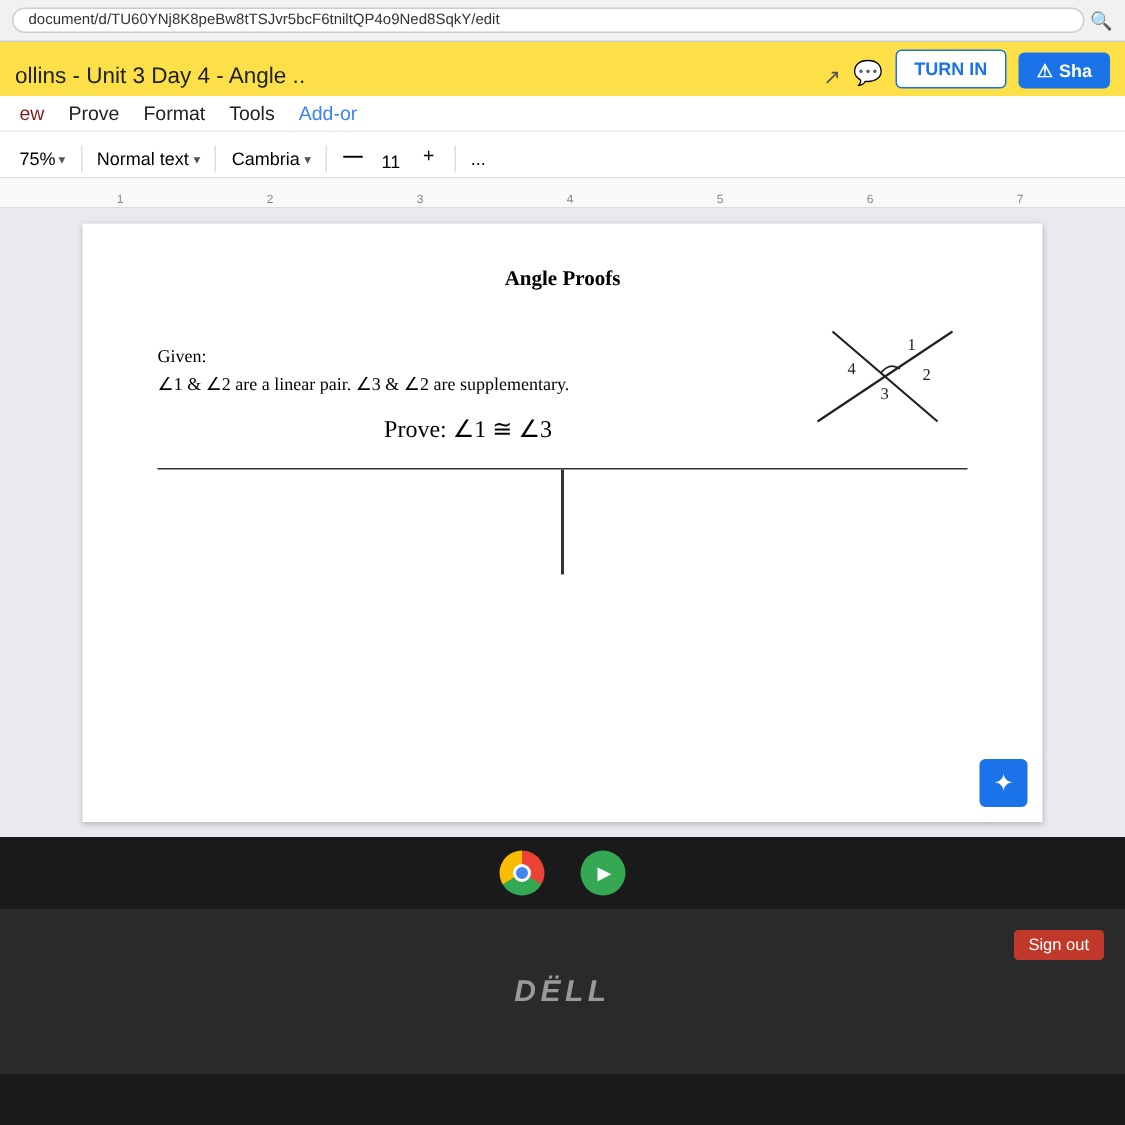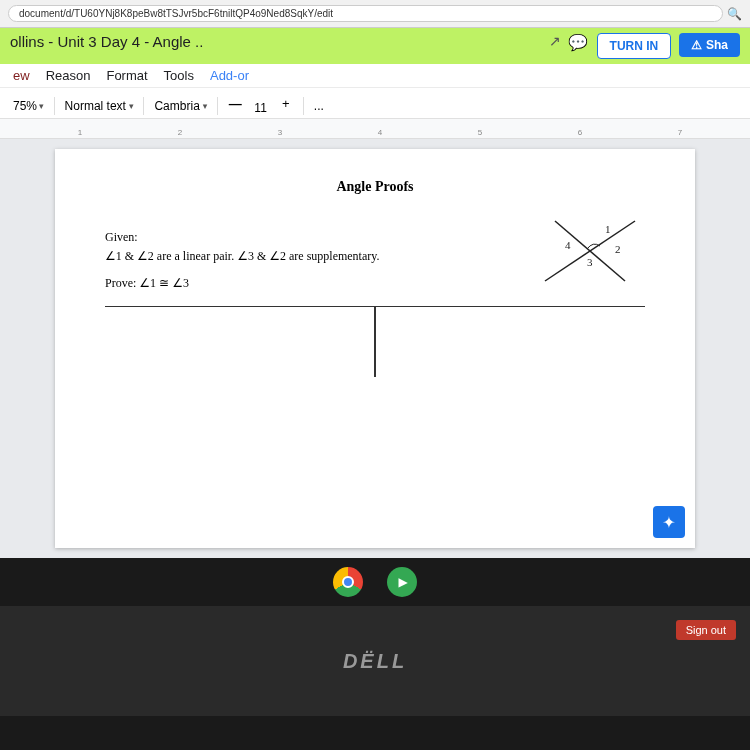--- a/index.html
+++ b/index.html
@@ -8,34 +8,34 @@
 </head>
 <body>
 
 <div style="background:#f1f1f1;height:28px;display:flex;align-items:center;padding:0 8px;gap:4px;border-bottom:1px solid #ccc;">
   <div style="flex:1;background:white;border:1px solid #ccc;border-radius:10px;padding:2px 10px;font-size:10px;color:#333;overflow:hidden;white-space:nowrap;">document/d/TU60YNj8K8peBw8tTSJvr5bcF6tniltQP4o9Ned8SqkY/edit</div>
   <div style="font-size:12px;color:#555;">🔍</div>
 </div>
 
 <div style="background:#f8f9fa;height:530px;display:flex;flex-direction:column;position:relative;">
 
-  <div style="background:#bef264;display:flex;align-items:flex-start;padding:5px 10px;gap:8px;">
+  <div style="background:#fde047;display:flex;align-items:flex-end;padding:5px 10px;gap:8px;">
     <div style="font-size:15px;font-weight:500;color:#202124;flex:1;">ollins - Unit 3 Day 4 - Angle ..</div>
     <div style="font-size:14px;color:#555;cursor:pointer;">↗</div>
     <div style="font-size:16px;color:#555;cursor:pointer;">💬</div>
     <button style="background:white;border:1.5px solid #1a73e8;color:#1a73e8;padding:5px 12px;border-radius:4px;font-size:12px;font-weight:600;cursor:pointer;">TURN IN</button>
     <button style="background:#1a73e8;color:white;border:none;padding:5px 12px;border-radius:4px;font-size:12px;font-weight:600;cursor:pointer;display:flex;align-items:center;gap:4px;">
         <span>⚠</span>
         <span>Sha</span>
       </button>
   </div>
 
   <div style="background:white;display:flex;align-items:center;padding:1px 6px;gap:2px;">
     <div style="padding:3px 7px;font-size:13px;color:#7f1d1d;cursor:pointer;border-radius:3px;">ew</div>
-    <div style="padding:3px 7px;font-size:13px;color:#202124;cursor:pointer;border-radius:3px;">Reason</div>
+    <div style="padding:3px 7px;font-size:13px;color:#202124;cursor:pointer;border-radius:3px;">Prove</div>
     <div style="padding:3px 7px;font-size:13px;color:#202124;cursor:pointer;border-radius:3px;">Format</div>
     <div style="padding:3px 7px;font-size:13px;color:#202124;cursor:pointer;border-radius:3px;">Tools</div>
     <div style="padding:3px 7px;font-size:13px;color:#3b82f6;cursor:pointer;border-radius:3px;">Add-or</div>
   </div>
 
   <div style="background:white;display:flex;align-items:flex-end;padding:3px 8px;gap:3px;border-bottom:1px solid #e0e0e0;border-top:1px solid #ebebeb;">
 
     <div style="display:flex;align-items:center;gap:2px;padding:2px 5px;border-radius:3px;cursor:pointer;font-size:12px;">
       <span>75%</span>
       <span style="font-size:9px;color:#555;">▾</span>
@@ -76,21 +76,21 @@
   <div style="flex:1;background:#e8eaed;display:flex;justify-content:center;padding:10px 20px;overflow:hidden;">
     <div style="background:white;width:100%;max-width:640px;box-shadow:0 1px 4px rgba(0,0,0,0.25);padding:30px 50px 20px;position:relative;">
 
       <div style="text-align:center;font-weight:bold;font-size:14px;margin-bottom:16px;font-family:'Times New Roman',serif;">Angle Proofs</div>
 
       <div style="display:flex;gap:16px;align-items:flex-start;">
         <div style="flex:1;font-size:12px;font-family:'Times New Roman',serif;line-height:1.6;margin-top:17px;">
           <div style="font-size:12px;">Given:</div>
           <div style="font-size:12px;">∠1 &amp; ∠2 are a linear pair. ∠3 &amp; ∠2 are supplementary.</div>
           <div style="height:8px;"></div>
-          <div style="font-size:12px;">Prove: ∠1 ≅ ∠3</div>
+          <div style="font-size:16px;text-align:center;">Prove: ∠1 ≅ ∠3</div>
         </div>
 
         <div style="width:110px;height:80px;flex-shrink:0;">
           <svg width="110" height="80" viewBox="0 0 110 80">
 
             <line x1="10" y1="70" x2="100" y2="10" stroke="#222" stroke-width="1.5"></line>
             <line x1="20" y1="10" x2="90" y2="70" stroke="#222" stroke-width="1.5"></line>
 
             <text x="70" y="22" font-size="11" font-family="Times New Roman" fill="#222">1</text>
             <text x="80" y="42" font-size="11" font-family="Times New Roman" fill="#222">2</text>

